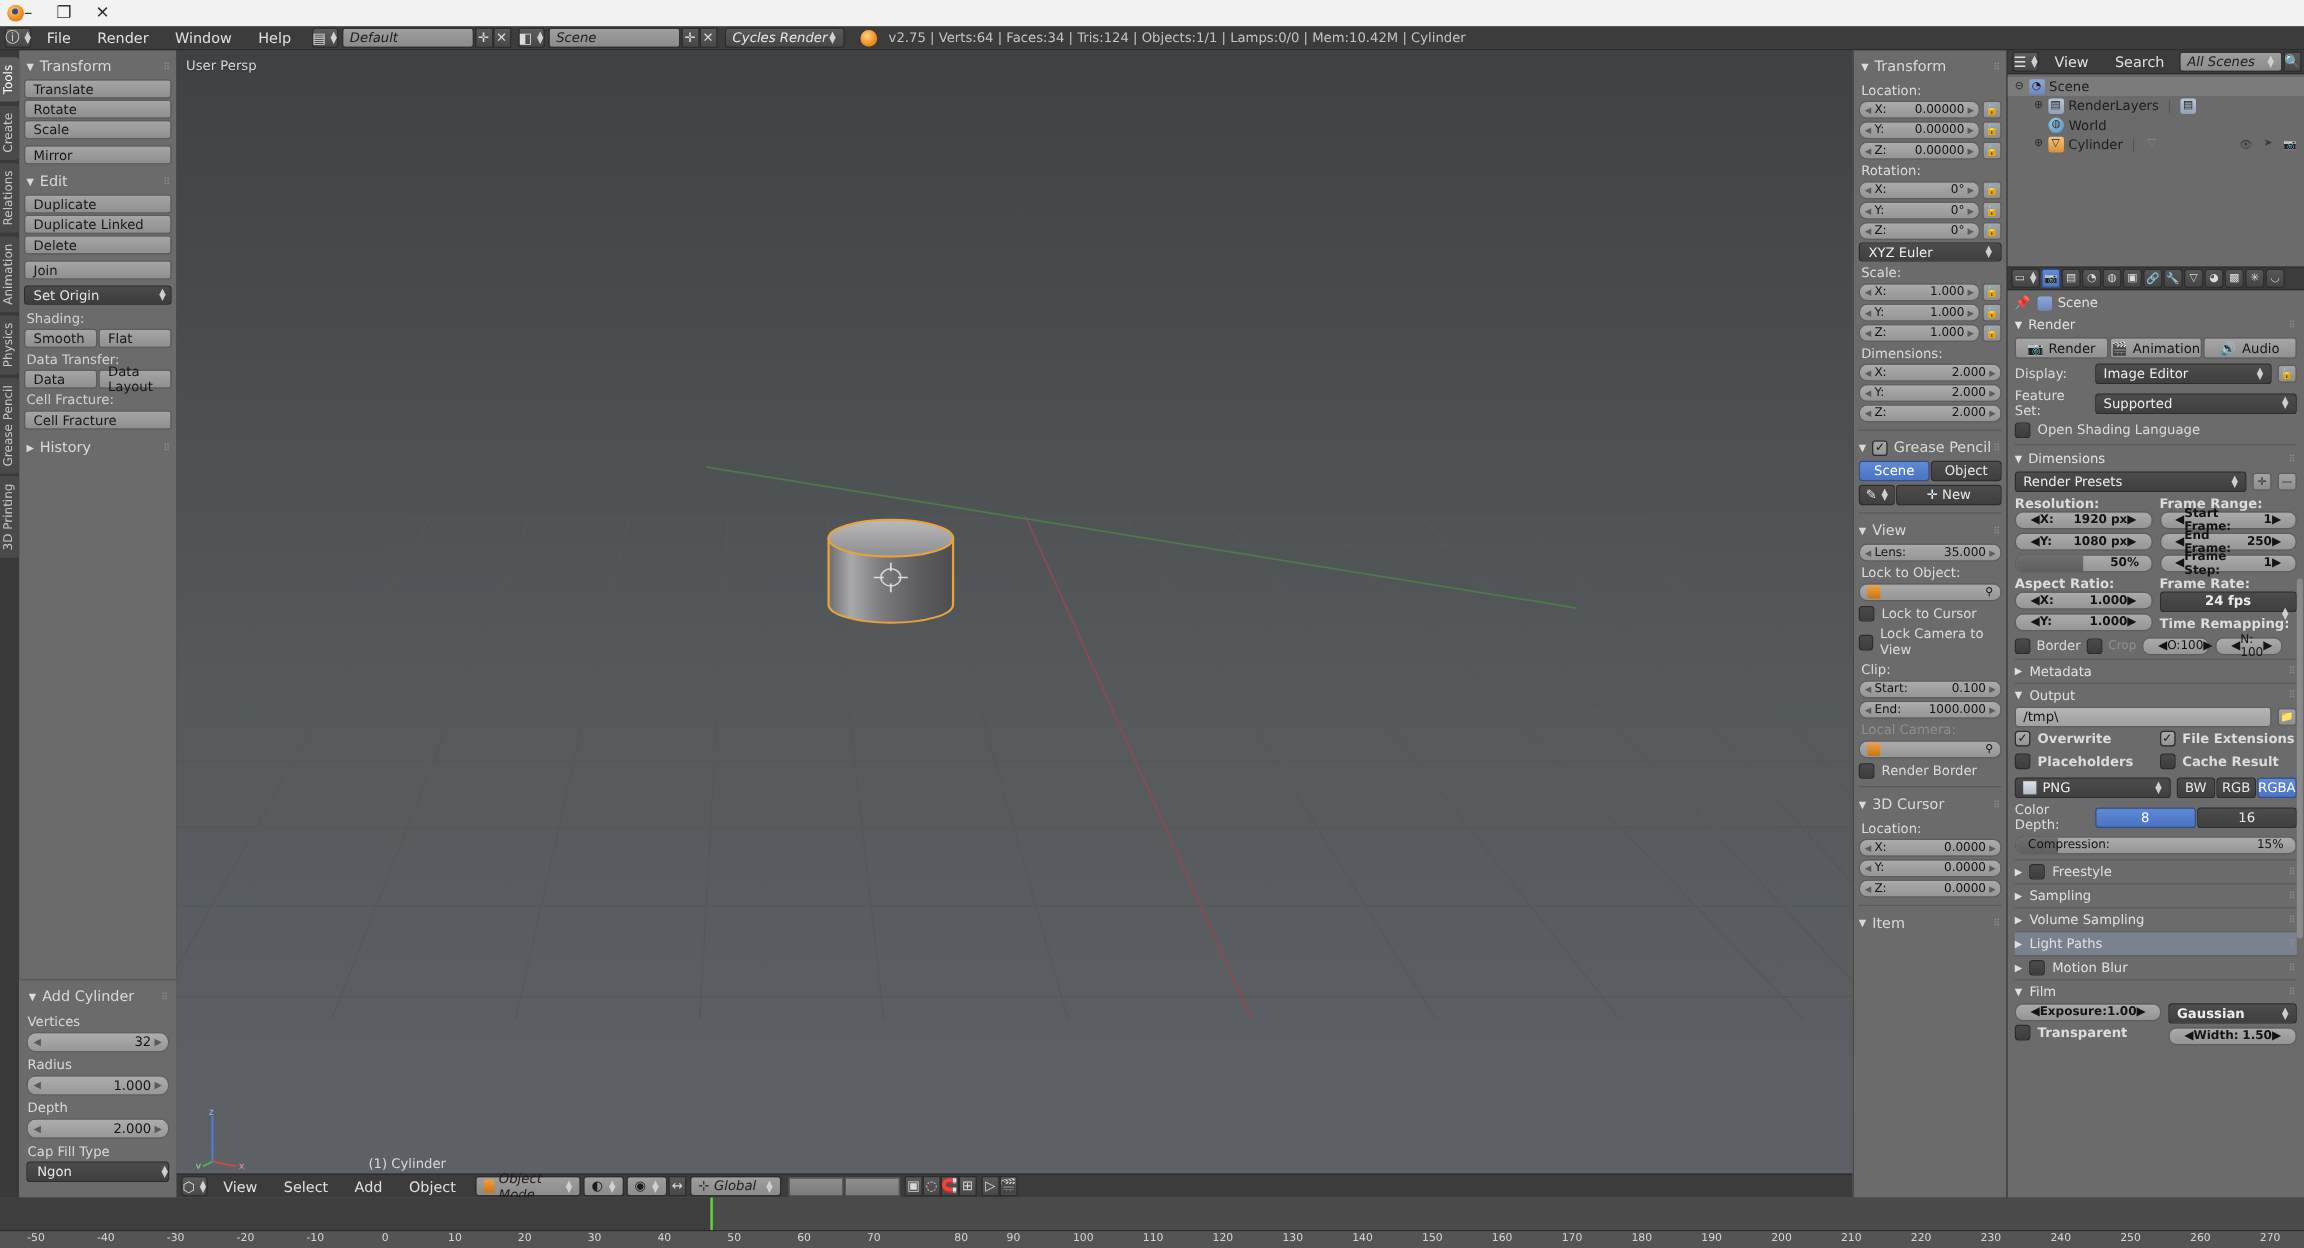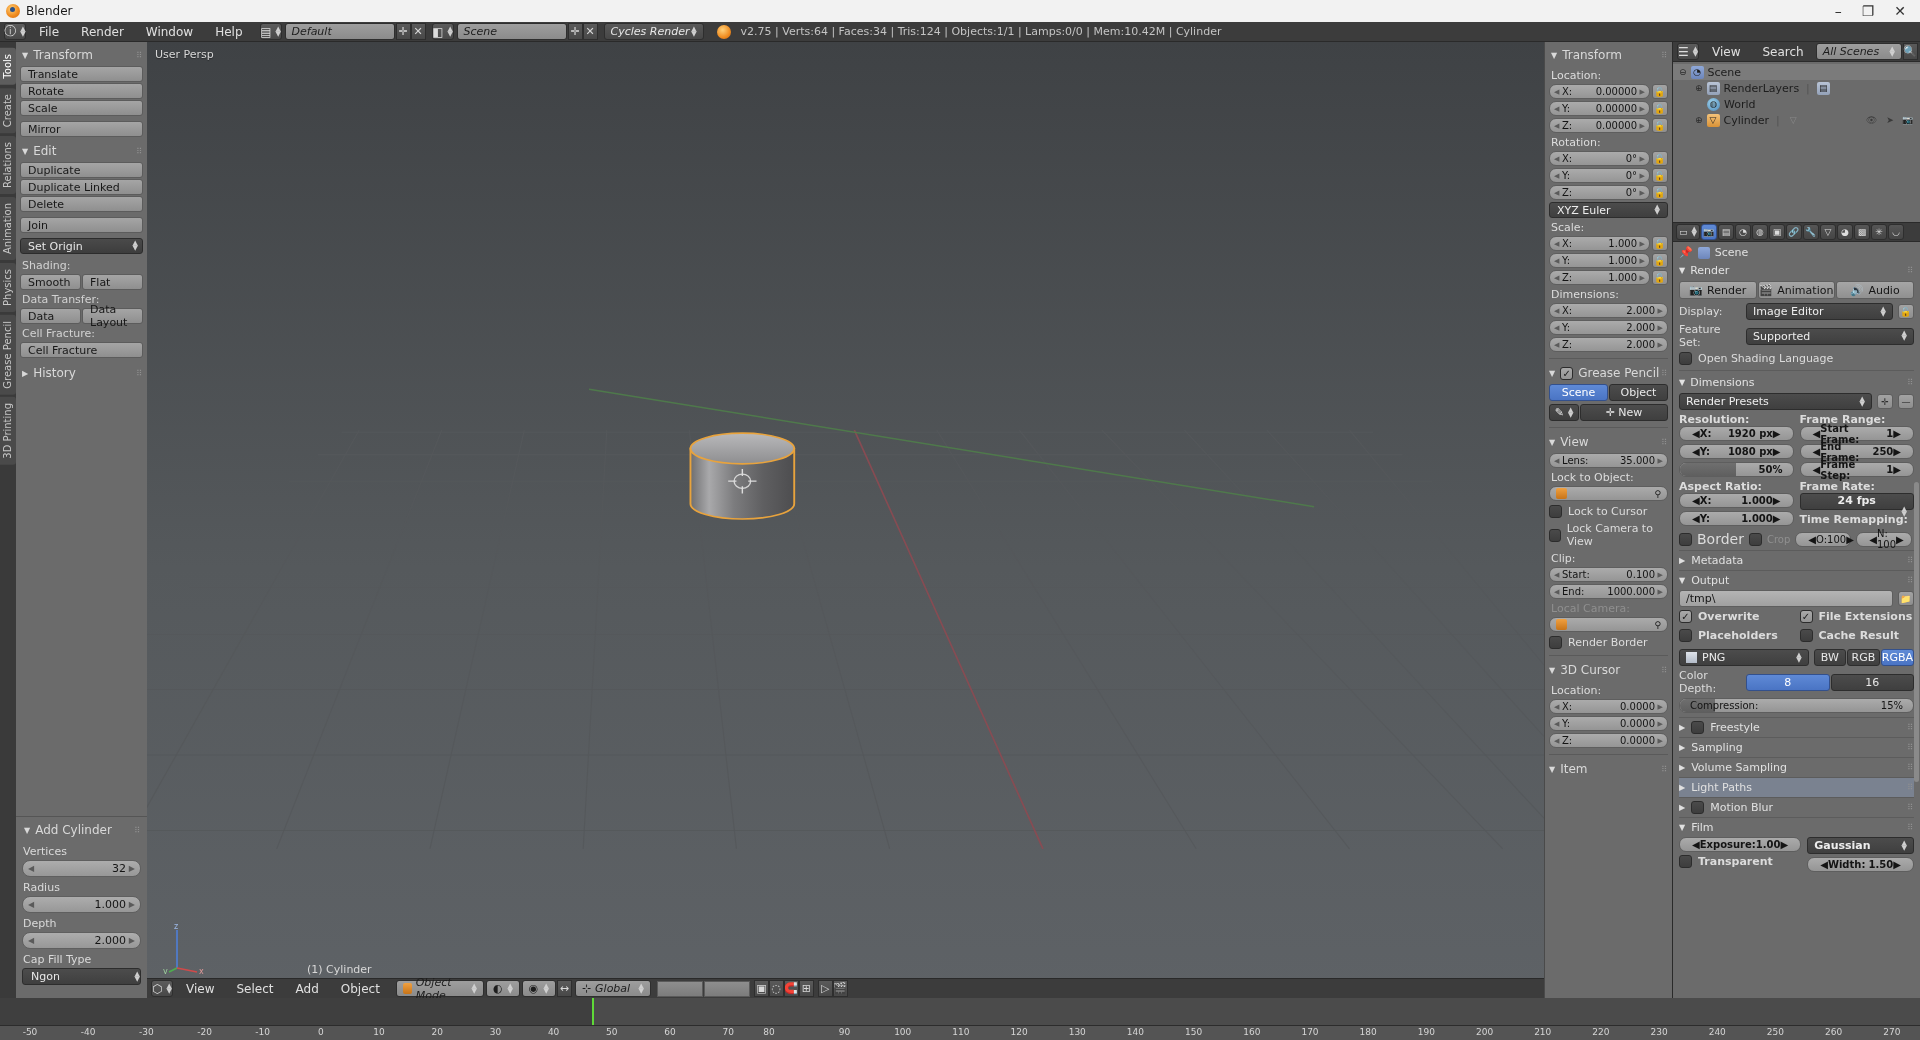--- a/index.html
+++ b/index.html
@@ -111,21 +111,20 @@
   .tl-play{position:absolute;top:0;bottom:0;width:2px;background:#5fd938;}
   .tl-ruler{height:14px;background:#545454;position:relative;font-size:9px;color:#d5d5d5;}
   .tl-tick{position:absolute;top:1px;transform:translateX(-50%);}
   .scroll-v{position:absolute;right:1px;top:4px;width:5px;border-radius:3px;background:#8a8a8a;}
 </style>
 </head>
 <body>
 
 <div class="titlebar">
   <div class="tb-ico"></div>
-  <div class="tb-title">Blender</div>
   <div class="tb-btns">
     <span>–</span>
     <span>❐</span>
     <span>✕</span>
   </div>
 </div>
 
 <div class="topbar">
   <div class="hdr-ico">ⓘ<span class="arrows">
         <span>▲</span>
@@ -828,21 +827,21 @@
             <span class="arrows" style="margin-left:auto;">
                 <span>▲</span>
                 <span>▼</span>
               </span>
           </div>
           <div class="plbl" style="width:auto;">Time Remapping:</div>
         </div>
       </div>
       <div class="prow" style="margin-top:2px;">
         <span class="chk"></span>
-        <span style="font-size:14px;">Border</span>
+        <span style="font-size:11px;">Border</span>
         <span class="chk"></span>
         <span style="font-size:10px;" class="dim">Crop</span>
         <span class="pfld" style="max-width:56px;">
           <span class="lf">◀</span>
           <span style="margin:0 auto;">O:100</span>
           <span class="rt">▶</span>
         </span>
         <span class="pfld" style="max-width:56px;">
           <span class="lf">◀</span>
           <span style="margin:0 auto;">N: 100</span>
@@ -995,21 +994,21 @@
       <span class="tl-tick" style="left: 204.545px;">-20</span>
       <span class="tl-tick" style="left: 262.727px;">-10</span>
       <span class="tl-tick" style="left: 320.909px;">0</span>
       <span class="tl-tick" style="left: 379.091px;">10</span>
       <span class="tl-tick" style="left: 437.273px;">20</span>
       <span class="tl-tick" style="left: 495.455px;">30</span>
       <span class="tl-tick" style="left: 553.636px;">40</span>
       <span class="tl-tick" style="left: 611.818px;">50</span>
       <span class="tl-tick" style="left: 670px;">60</span>
       <span class="tl-tick" style="left: 728.182px;">70</span>
-      <span class="tl-tick" style="left: 769px;">80</span>
+      <span class="tl-tick" style="left: 801px;">80</span>
       <span class="tl-tick" style="left: 844.545px;">90</span>
       <span class="tl-tick" style="left: 902.727px;">100</span>
       <span class="tl-tick" style="left: 960.909px;">110</span>
       <span class="tl-tick" style="left: 1019.09px;">120</span>
       <span class="tl-tick" style="left: 1077.27px;">130</span>
       <span class="tl-tick" style="left: 1135.45px;">140</span>
       <span class="tl-tick" style="left: 1193.64px;">150</span>
       <span class="tl-tick" style="left: 1251.82px;">160</span>
       <span class="tl-tick" style="left: 1310px;">170</span>
       <span class="tl-tick" style="left: 1368.18px;">180</span>

